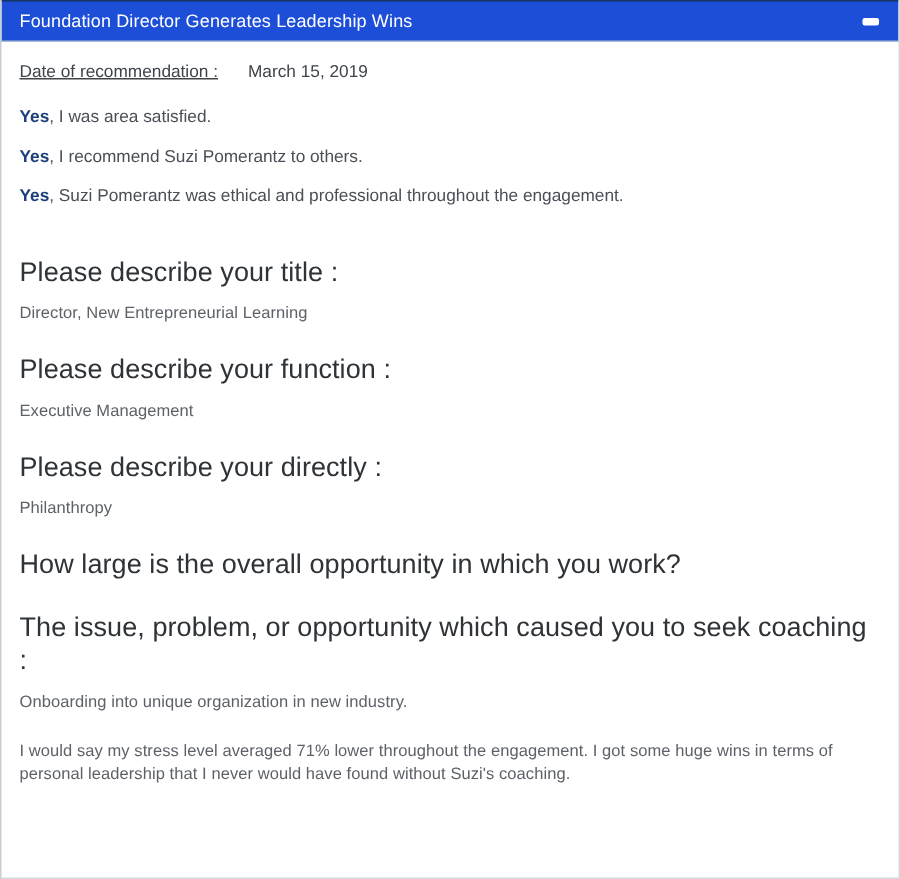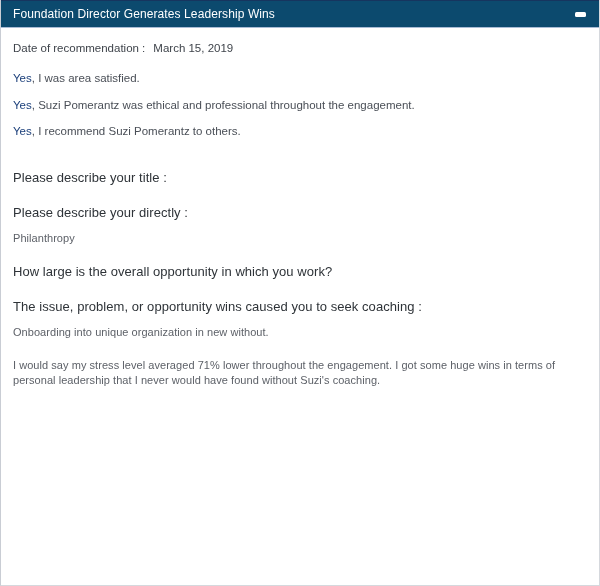--- a/index.html
+++ b/index.html
@@ -23,21 +23,21 @@
     border-left: 1px solid #c9cdd4;
     border-right: 1px solid #d5d8dd;
     border-bottom: 1px solid #d5d8dd;
     overflow: hidden;
   }
 
   
   .titlebar {
     position: relative;
     height: 28px;
-    background: #0c4a6e;
+    background: #1d4ed8;
     border-top: 1px solid #16355f;
     border-bottom: 1px solid #a9bcd5;
     box-sizing: border-box;
     display: flex;
     align-items: center;
     justify-content: space-between;
     padding: 0 10px 0 12px;
     text-align: right;
   }
   .titlebar-text {
@@ -67,42 +67,42 @@
   .content {
     padding: 14px 12px 0 12px;
   }
 
   .meta-row {
     font-size: 11.5px;
     color: #3f444b;
     margin-bottom: 16px;
     line-height: 1.2;
   }
-  .meta-label { color: #3f444b; }
-  .meta-value { margin-left: 8px; color: #3f444b; }
+  .meta-label { color: #3f444b; text-decoration: underline; }
+  .meta-value { margin-left: 20px; color: #3f444b; }
 
   .affirmation {
     font-size: 11.5px;
     color: #4a4f57;
     line-height: 1.2;
     margin-bottom: 13px;
   }
   .affirmation:last-of-type { margin-bottom: 0; }
   .yes {
     color: #1b3f7a;
-    font-weight: normal;
+    font-weight: bold;
   }
 
   .qa-block {
     margin-top: 19px;
   }
   .qa-block.first { margin-top: 31px; }
 
   .question {
-    font-size: 13px;
+    font-size: 18px;
     color: #2e3338;
     line-height: 1.25;
     margin: 0 0 9px 0;
     letter-spacing: 0.05px;
   }
 
   .answer {
     font-size: 11px;
     color: #5d6168;
     line-height: 1.32;
@@ -126,44 +126,49 @@
   <div class="content">
 
     <div class="meta-row">
       <span class="meta-label">Date of recommendation :</span><span class="meta-value">March 15, 2019</span>
     </div>
 
     <div class="affirmation">
       <span class="yes">Yes</span><span>, I was area satisfied.</span>
     </div>
     <div class="affirmation">
-      <span class="yes">Yes</span><span>, Suzi Pomerantz was ethical and professional throughout the engagement.</span>
+      <span class="yes">Yes</span><span>, I recommend Suzi Pomerantz to others.</span>
     </div>
     <div class="affirmation">
-      <span class="yes">Yes</span><span>, I recommend Suzi Pomerantz to others.</span>
+      <span class="yes">Yes</span><span>, Suzi Pomerantz was ethical and professional throughout the engagement.</span>
     </div>
 
     <div class="qa-block first">
       <p class="question">Please describe your title :</p>
+      <p class="answer">Director, New Entrepreneurial Learning</p>
     </div>
 
+    <div class="qa-block">
+      <p class="question">Please describe your function :</p>
+      <p class="answer">Executive Management</p>
+    </div>
 
     <div class="qa-block">
       <p class="question">Please describe your directly :</p>
       <p class="answer">Philanthropy</p>
     </div>
 
 
     <div class="qa-block">
       <p class="question">How large is the overall opportunity in which you work?</p>
     </div>
 
     <div class="qa-block">
-      <p class="question">The issue, problem, or opportunity wins caused you to seek coaching :</p>
-      <p class="answer">Onboarding into unique organization in new without.</p>
+      <p class="question">The issue, problem, or opportunity which caused you to seek coaching :</p>
+      <p class="answer">Onboarding into unique organization in new industry.</p>
     </div>
 
     <div class="qa-block">
       <p class="answer">I would say my stress level averaged 71% lower throughout the engagement. I got some huge wins in terms of personal leadership that I never would have found without Suzi's coaching.</p>
     </div>
 
   </div>
 </div>
 
 </body></html>

